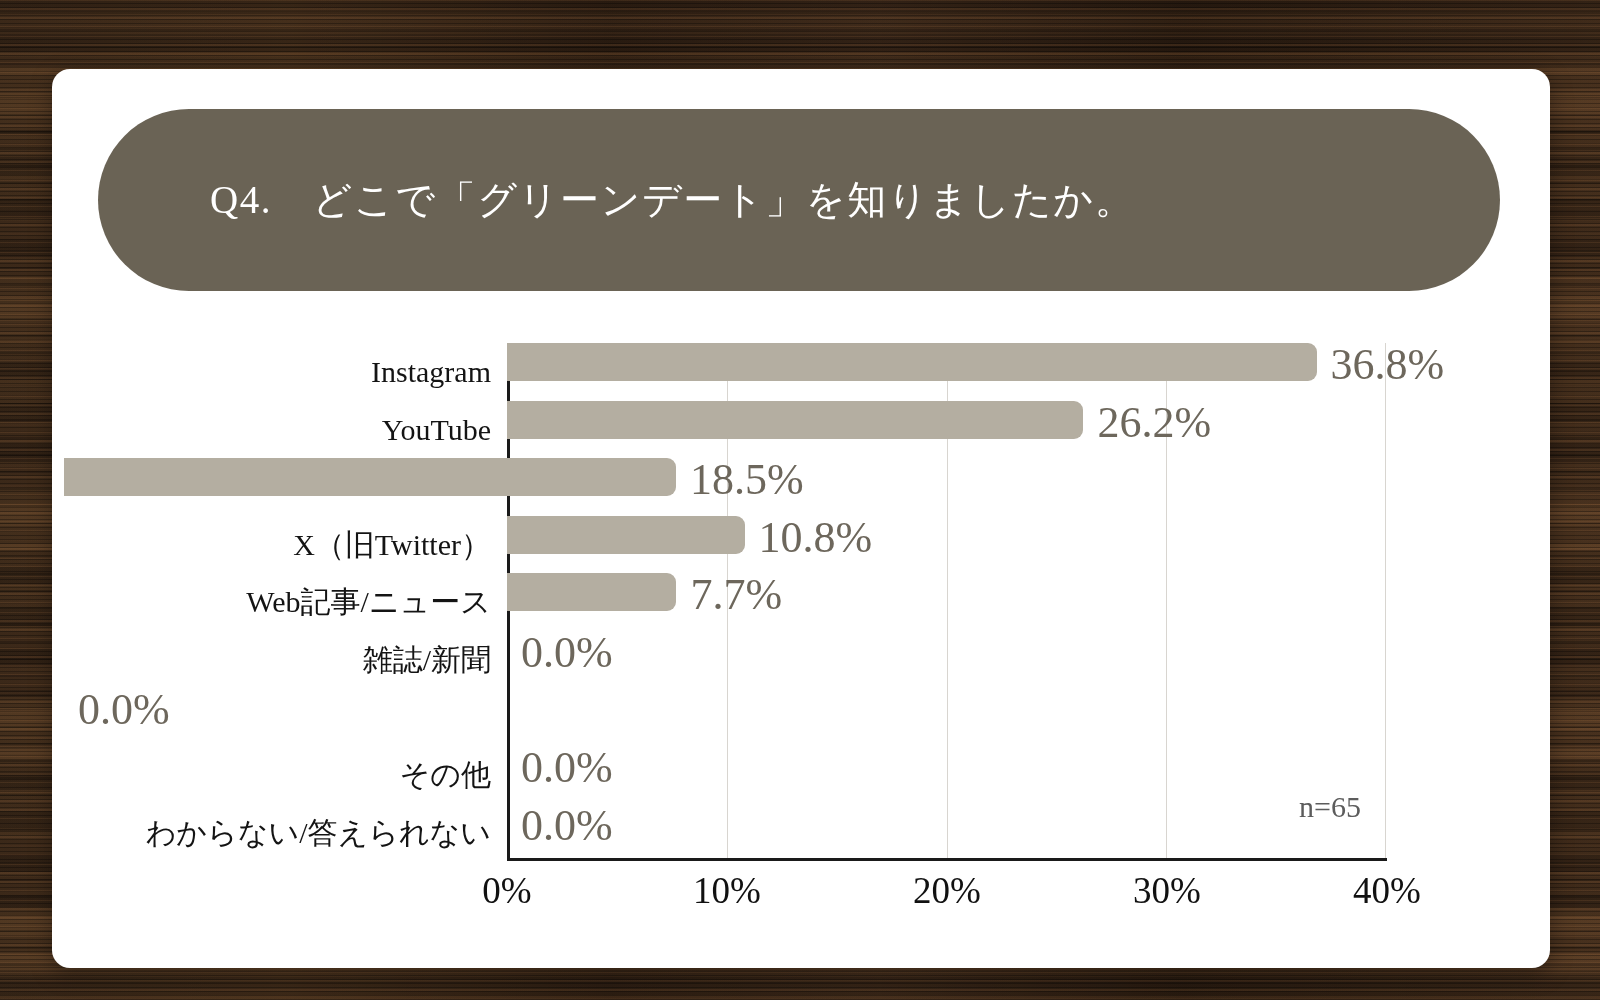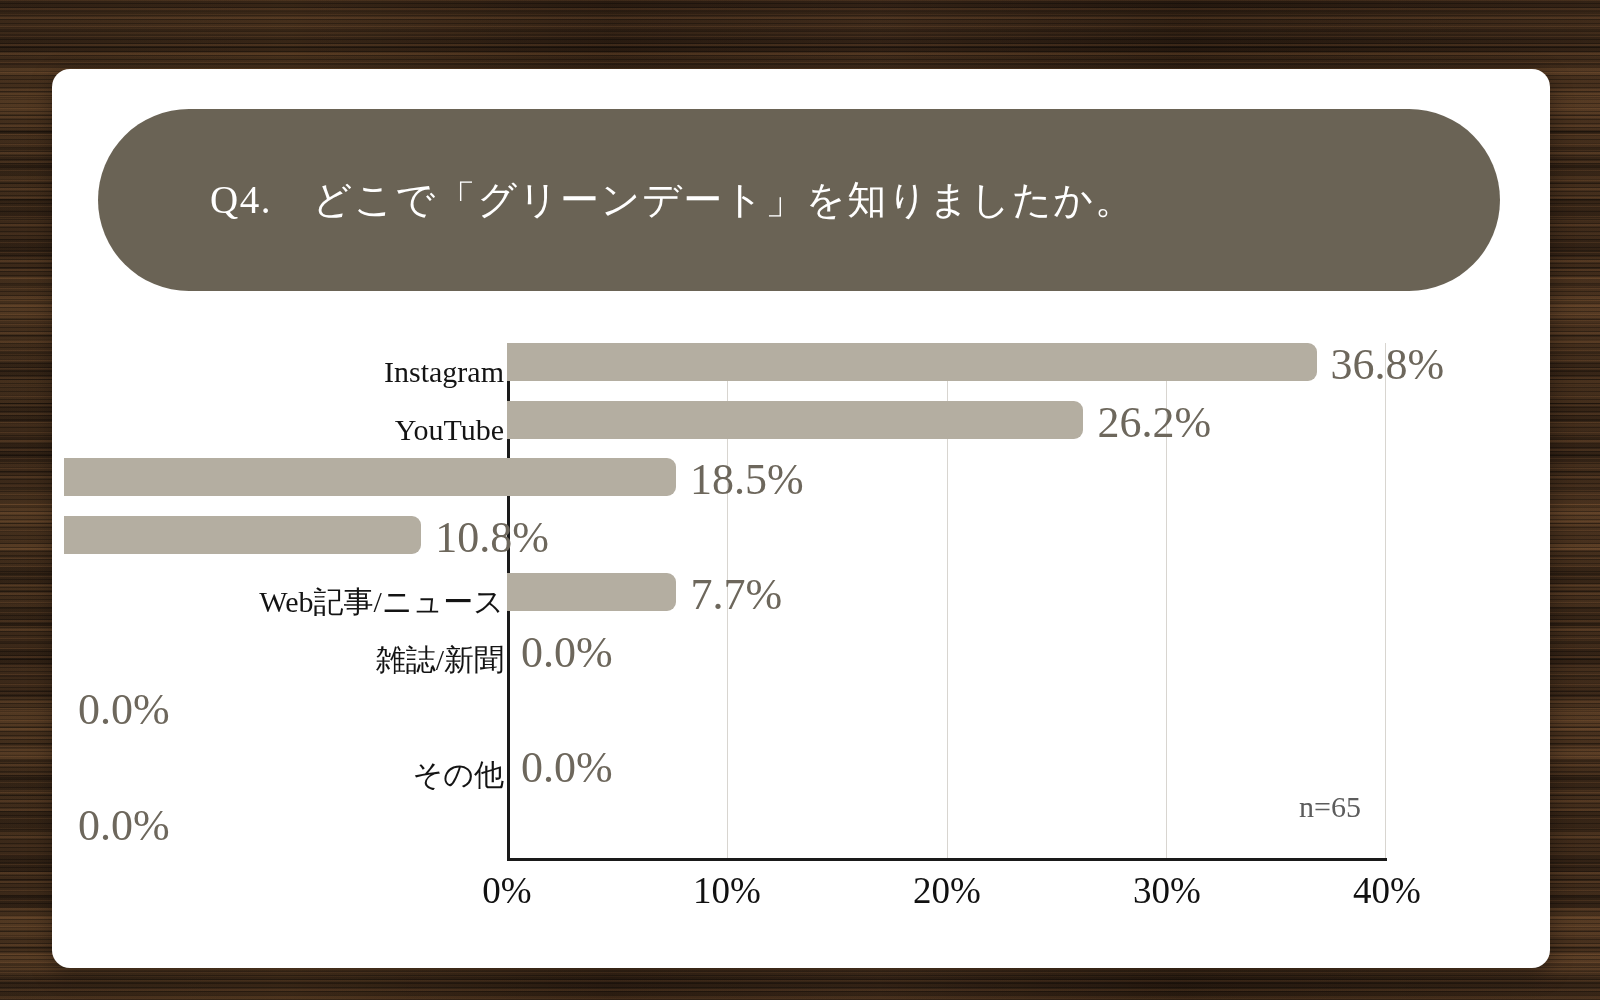--- a/index.html
+++ b/index.html
@@ -39,21 +39,21 @@
   }
   .chart{
     position:absolute;left:12px;top:274px;width:1323px;height:600px;
   }
   .rows{
     position:absolute;left:0;top:0;width:1323px;height:518px;
     display:flex;flex-direction:column;z-index:2;
   }
   .row{flex:1;display:flex;align-items:stretch;}
   .cat{
-    width:443px;box-sizing:border-box;padding-right:3px;
+    width:443px;box-sizing:border-box;padding-right:16px;
     display:flex;align-items:center;justify-content:flex-end;
     font-size:30px;color:#141414;white-space:nowrap;line-height:1.05;
   }
   .barcell{flex:1;display:flex;position:relative;}
   .bar{
     height:38px;background:var(--bar,#b4aea1);
     border-radius:0 9px 9px 0;flex:0 0 auto;
   }
   .val{
     margin-left:14px;font-size:44px;color:var(--value-label,#6d675c);
@@ -116,20 +116,21 @@
             <div class="val">26.2%</div>
           </div>
         </div>
         <div class="row">
           <div class="barcell">
             <div class="bar" style="width: 46.25%;"></div>
             <div class="val">18.5%</div>
           </div>
         </div>
         <div class="row">
+          <div class="cat">X（旧Twitter）</div>
           <div class="barcell">
             <div class="bar" style="width: 27%;"></div>
             <div class="val">10.8%</div>
           </div>
         </div>
         <div class="row">
           <div class="cat">Web記事/ニュース</div>
           <div class="barcell">
             <div class="bar" style="width: 19.25%;"></div>
             <div class="val">7.7%</div>
@@ -146,20 +147,21 @@
             <div class="val">0.0%</div>
           </div>
         </div>
         <div class="row">
           <div class="cat">その他</div>
           <div class="barcell">
             <div class="val">0.0%</div>
           </div>
         </div>
         <div class="row">
+          <div class="cat">わからない/答えられない</div>
           <div class="barcell">
             <div class="val">0.0%</div>
           </div>
         </div>
       </div>
     <div class="xticks">
         <div class="tick" style="left: 0%;">0%</div>
         <div class="tick" style="left: 25%;">10%</div>
         <div class="tick" style="left: 50%;">20%</div>
         <div class="tick" style="left: 75%;">30%</div>

